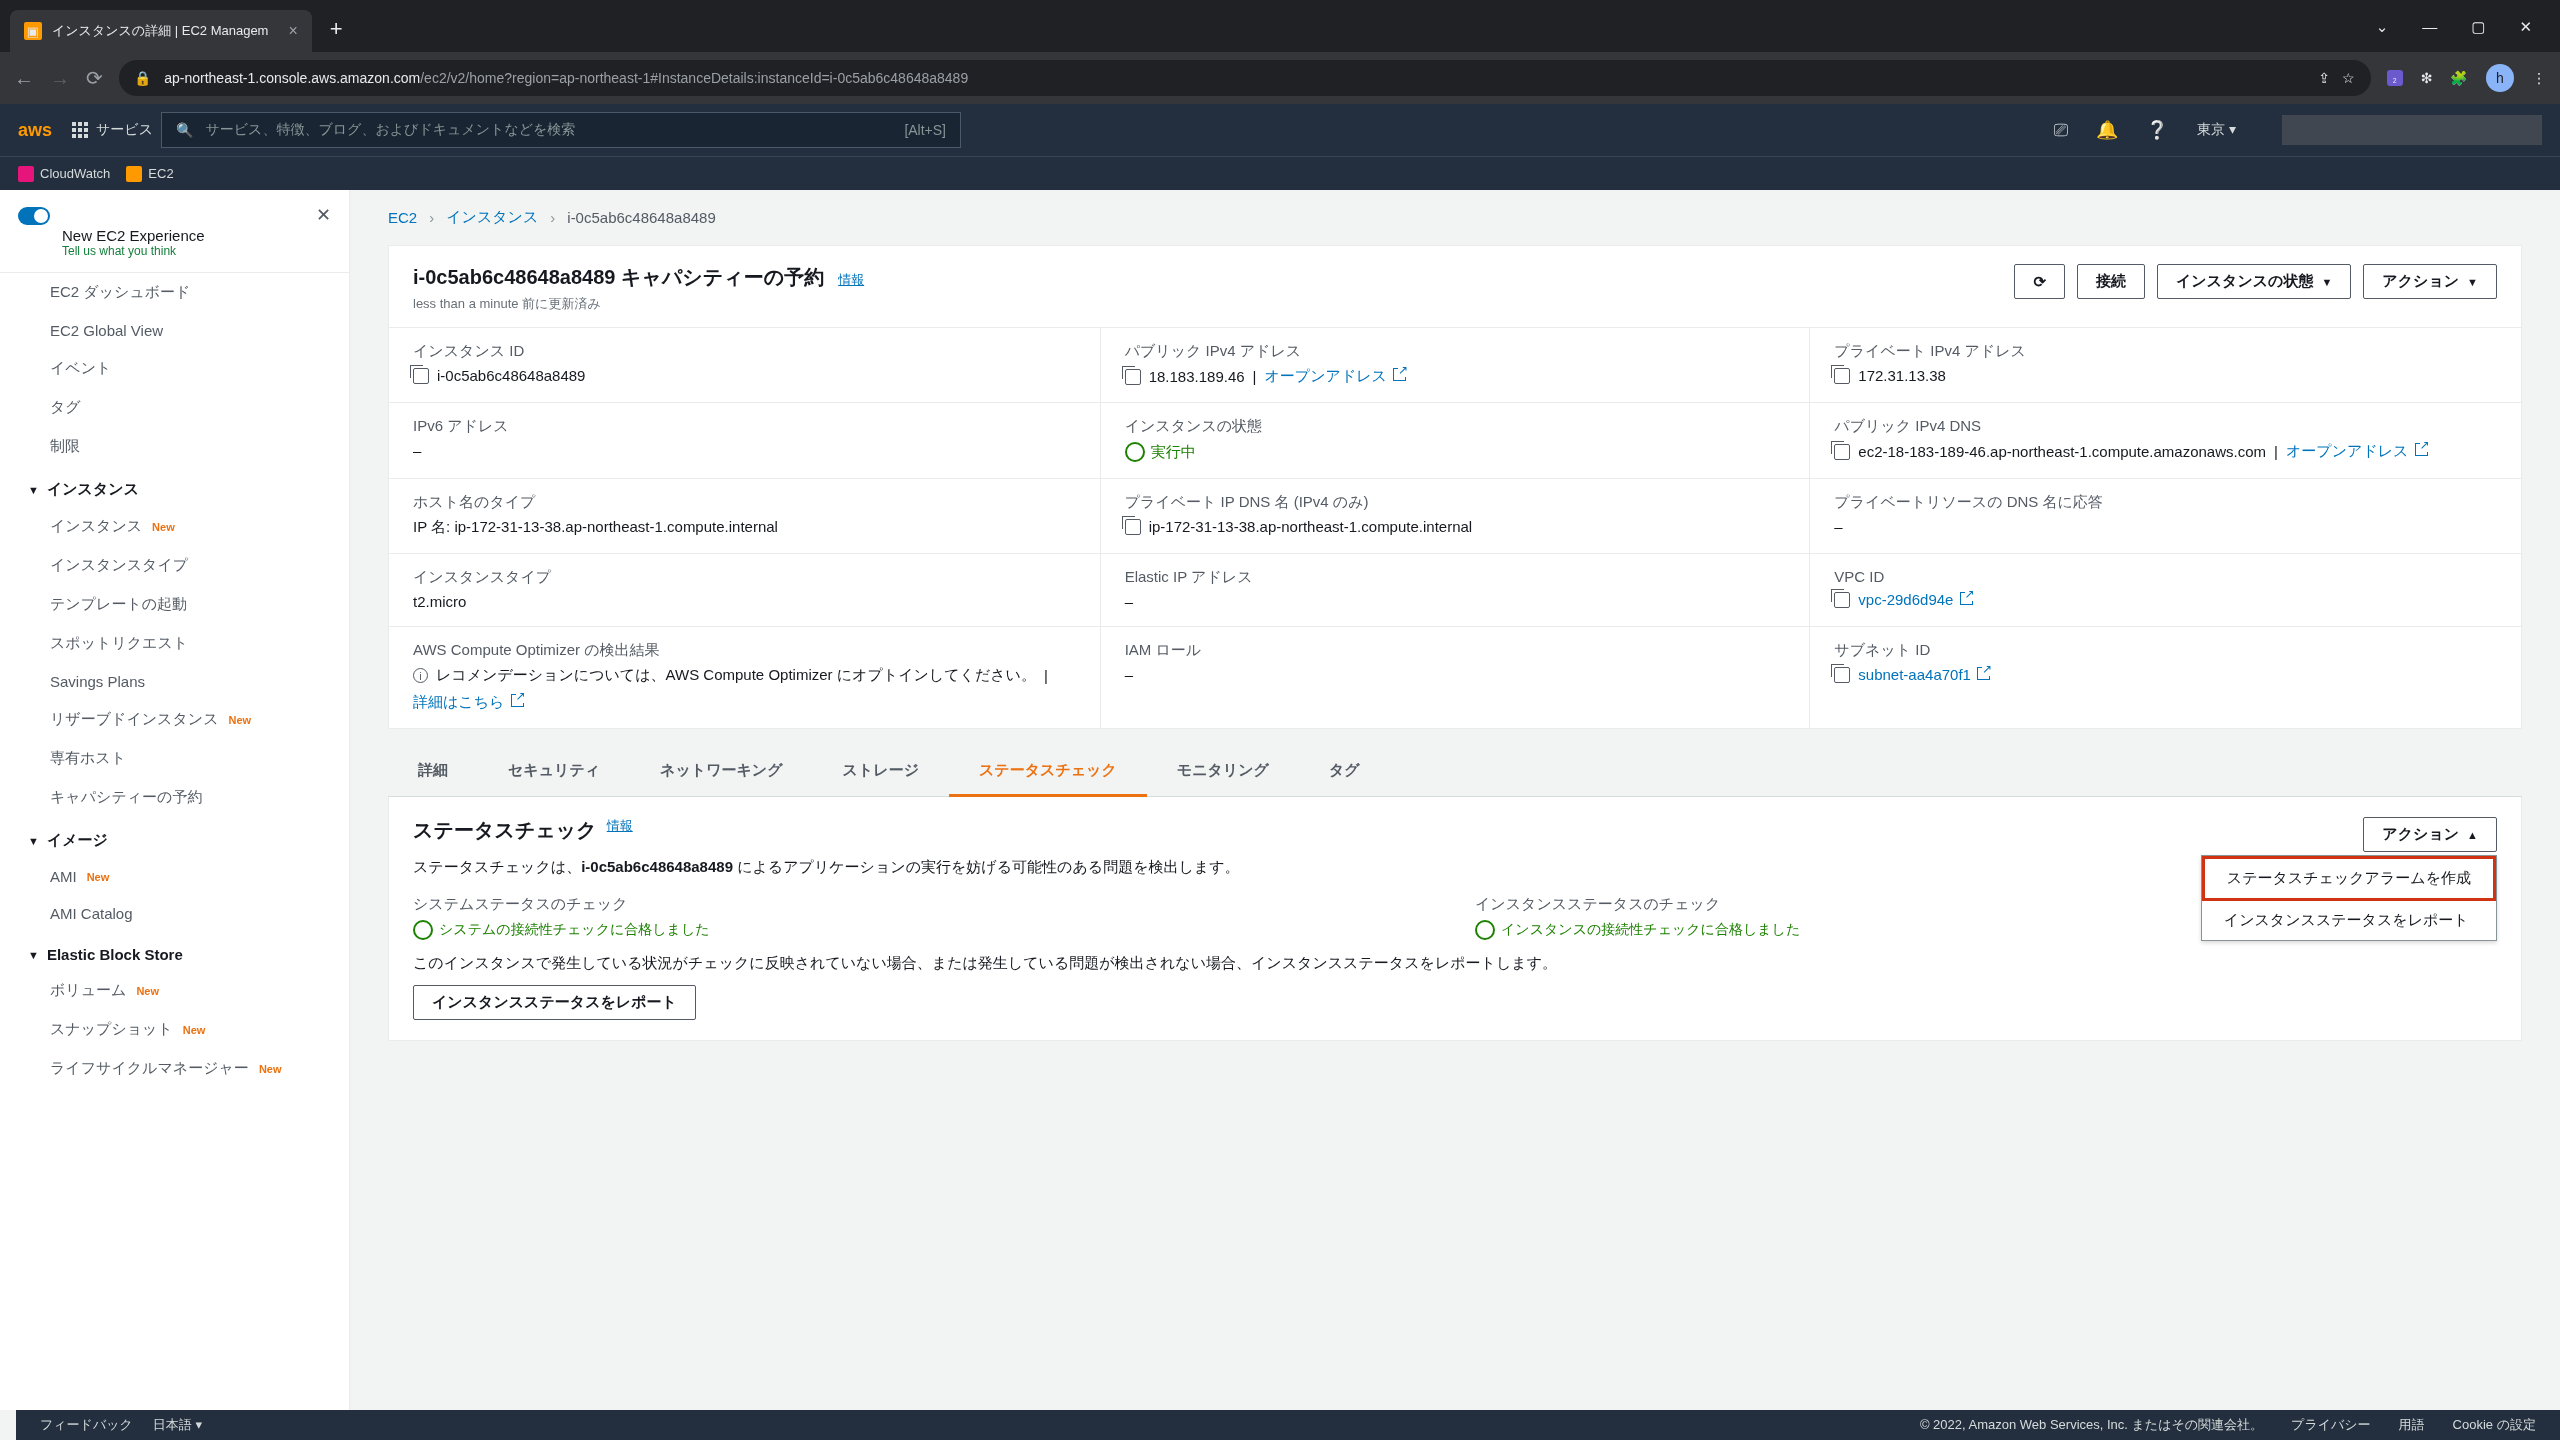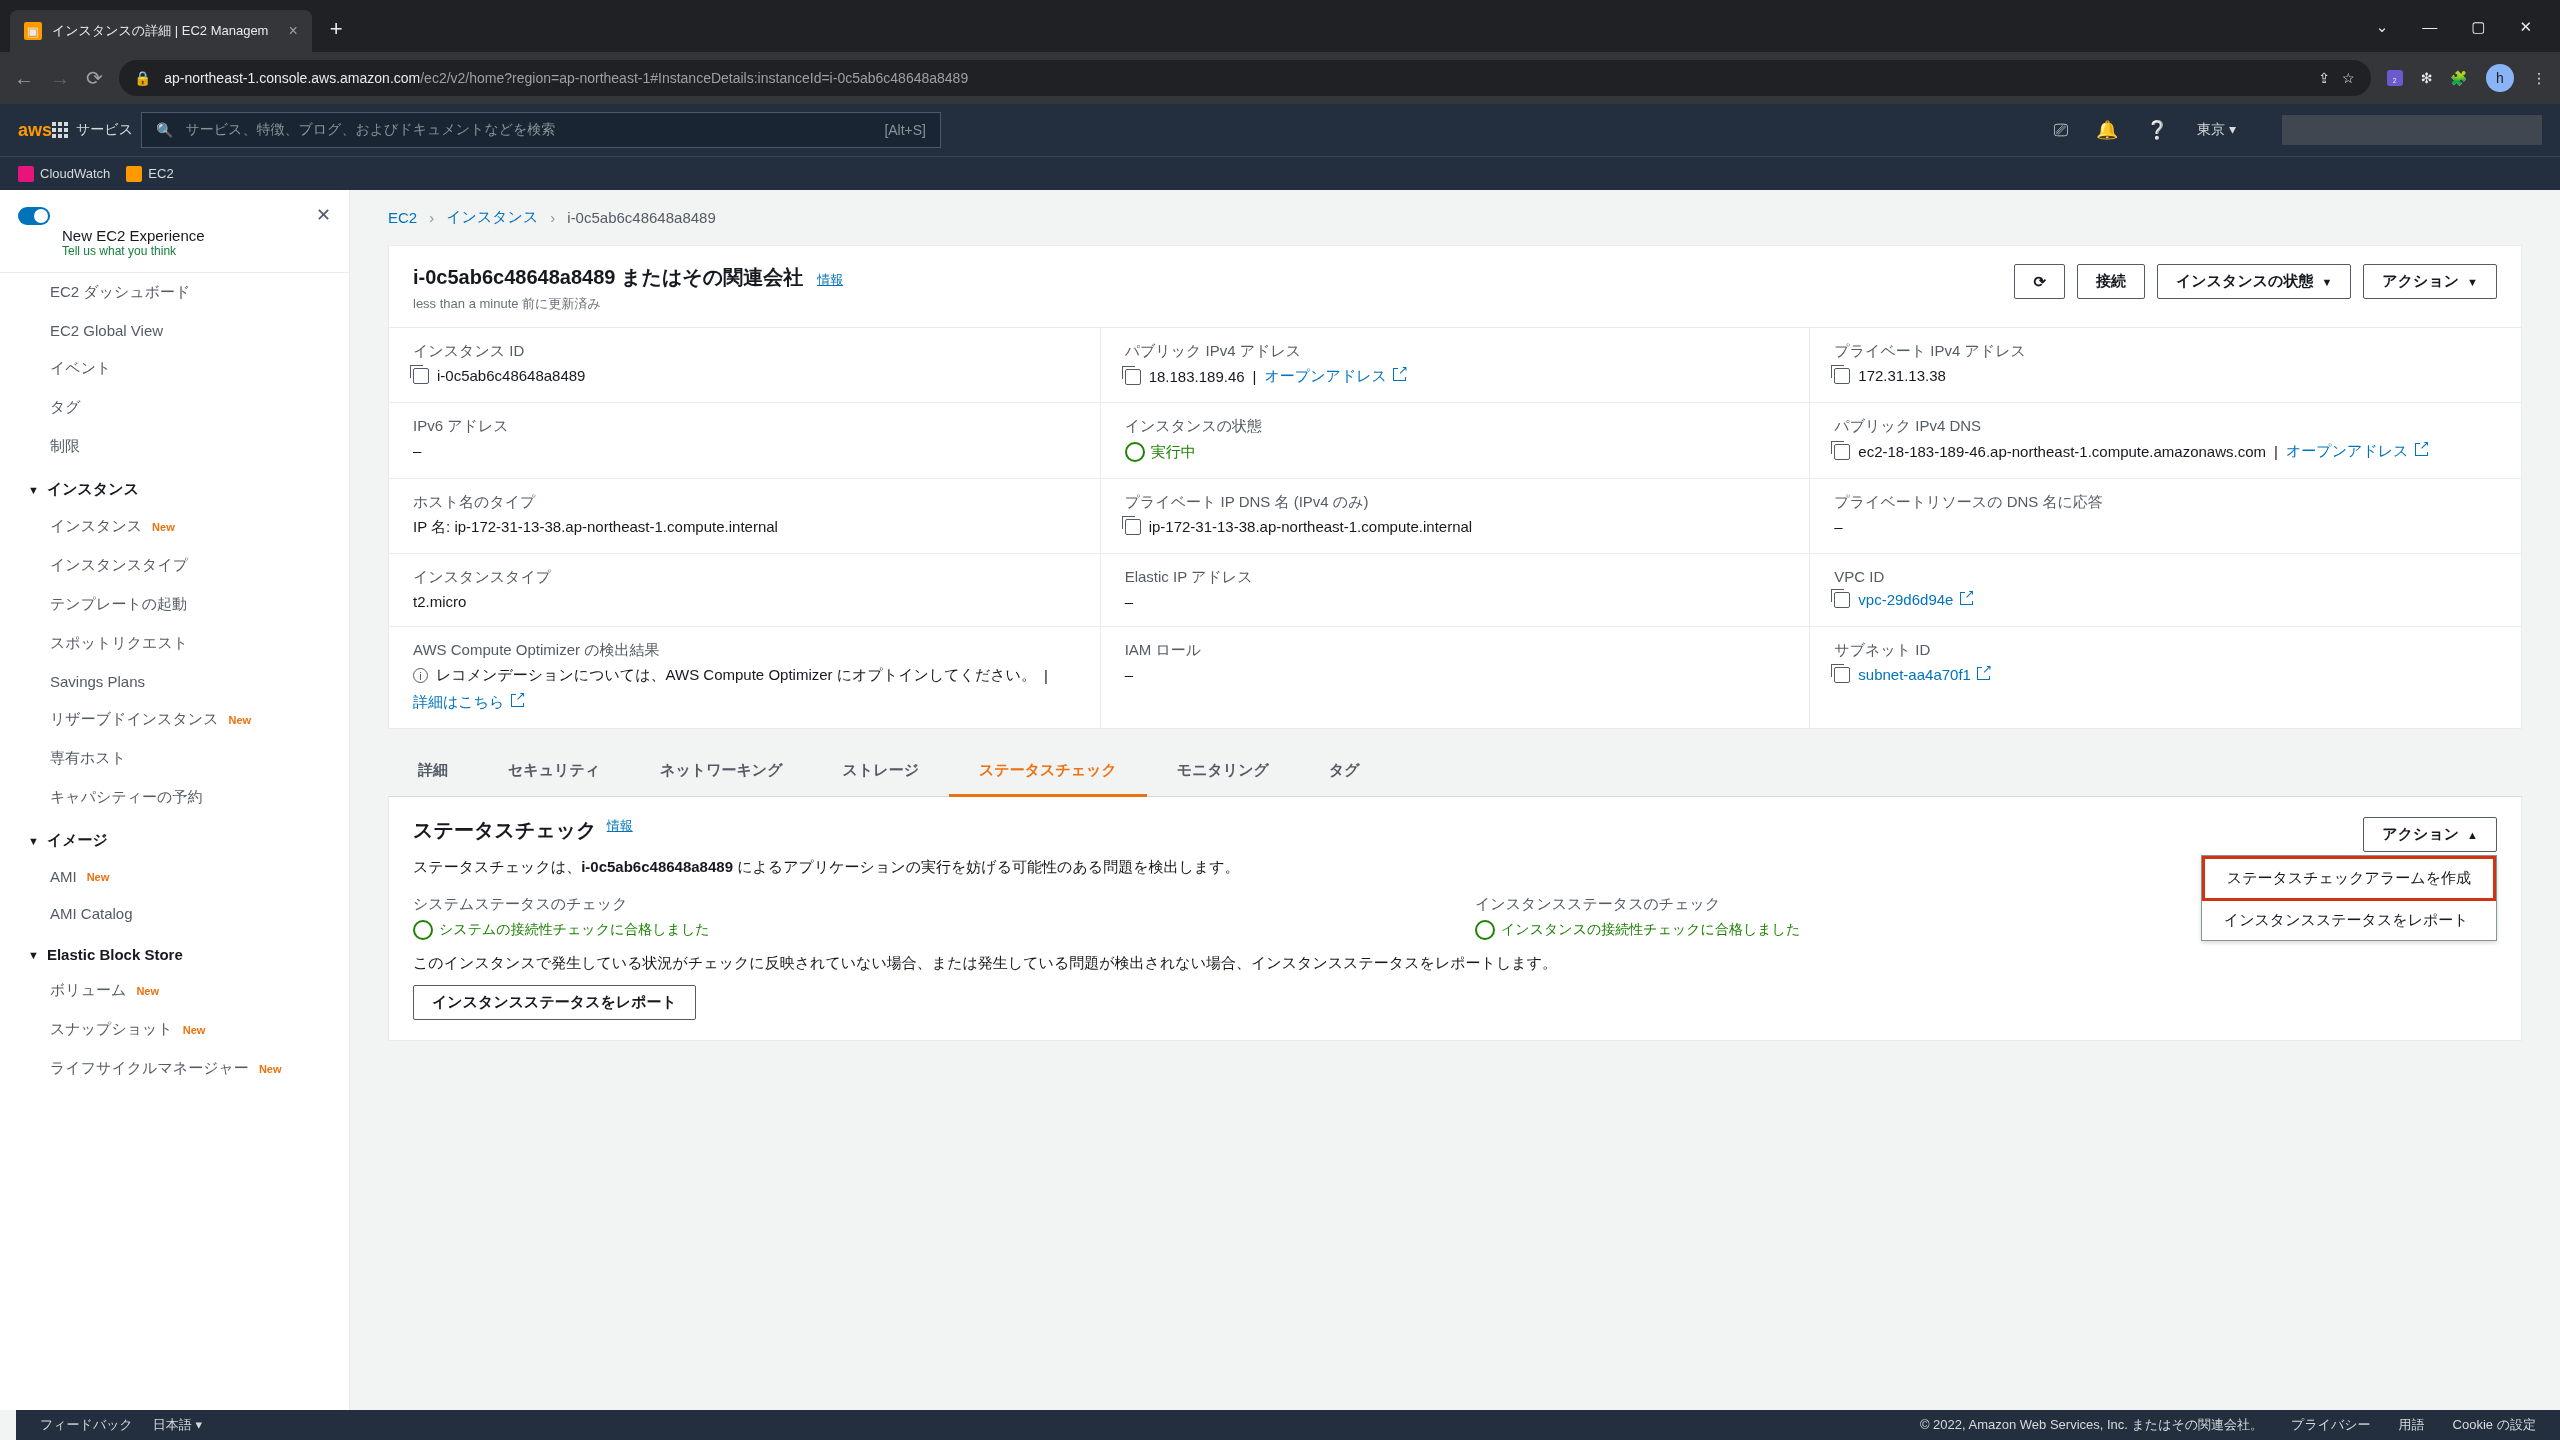--- a/index.html
+++ b/index.html
@@ -15,21 +15,21 @@
 
 .chrome-url { background: #35363a; height: 52px; display: flex; align-items: center; padding: 0 14px; gap: 16px; }
 .chrome-url .nav { color: #9aa0a6; font-size: 20px; }
 .chrome-url .bar { flex: 1; background: #202124; height: 36px; border-radius: 18px; display: flex; align-items: center; padding: 0 16px; color: #e8eaed; font-size: 14px; gap: 12px; }
 .chrome-url .bar .dim { color: #9aa0a6; }
 .chrome-url .right { display: flex; gap: 18px; color: #e8eaed; align-items: center; }
 .chrome-url .avatar { width: 28px; height: 28px; border-radius: 50%; background: #8ab4f8; display:flex; align-items:center; justify-content:center; color:#202124; font-weight: 500; }
 
 
 .aws-nav { background: #232f3e; height: 52px; display: flex; align-items: center; padding: 0 18px; color: #d5dbdb; font-size: 14px; }
-.aws-logo { color: #ff9900; font-weight: 700; font-size: 18px; }
+.aws-logo { color: #ff9900; font-weight: 700; font-size: 18px; margin-right: 20px; }
 .aws-services { display: flex; align-items: center; gap: 8px; margin-right: 8px; cursor: pointer; }
 .grid-icon { display: inline-grid; grid-template-columns: repeat(3,4px); grid-gap: 2px; }
 .grid-icon span { width:4px; height:4px; background:#d5dbdb; }
 .aws-search { background: #1a2533; border: 1px solid #4a5a6b; height: 36px; display: flex; align-items: center; padding: 0 14px; gap: 12px; color: #879596; width: 800px; }
 .aws-search .kbd { margin-left: auto; color: #879596; }
 .aws-right { margin-left: auto; display: flex; align-items: center; gap: 28px; }
 .aws-right .icon { font-size: 18px; }
 .aws-region { cursor:pointer; }
 .aws-blank { background:#414750; width:260px; height:30px; margin-left: 18px; }
 
@@ -245,21 +245,21 @@
       <a href="#">EC2</a>
       <span class="sep">›</span>
       <a href="#">インスタンス</a>
       <span class="sep">›</span>
       <span class="current">i-0c5ab6c48648a8489</span>
     </div>
 
     <div class="panel">
       <div class="panel-head">
         <div class="titleblk">
-          <h2>i-0c5ab6c48648a8489 またはその関連会社</h2>
+          <h2>i-0c5ab6c48648a8489 キャパシティーの予約</h2>
           <a class="info" href="#">情報</a>
           <div class="sub">less than a minute 前に更新済み</div>
         </div>
         <div class="actions">
           <button class="btn">⟳</button>
           <button class="btn">
               <span>接続</span>
             </button>
           <button class="btn">
               <span>インスタンスの状態</span>

